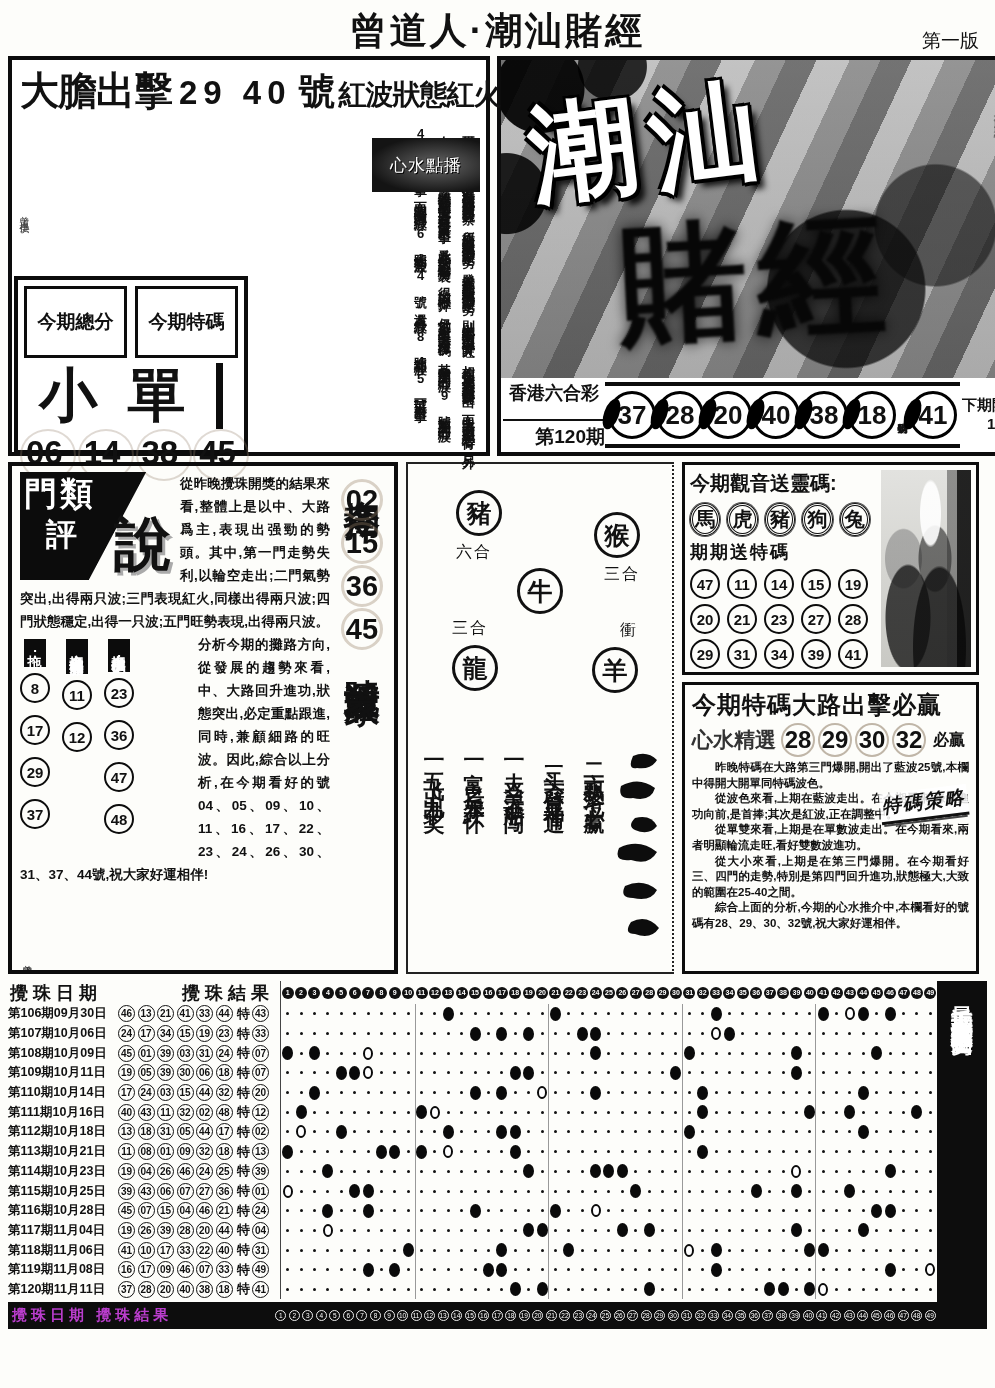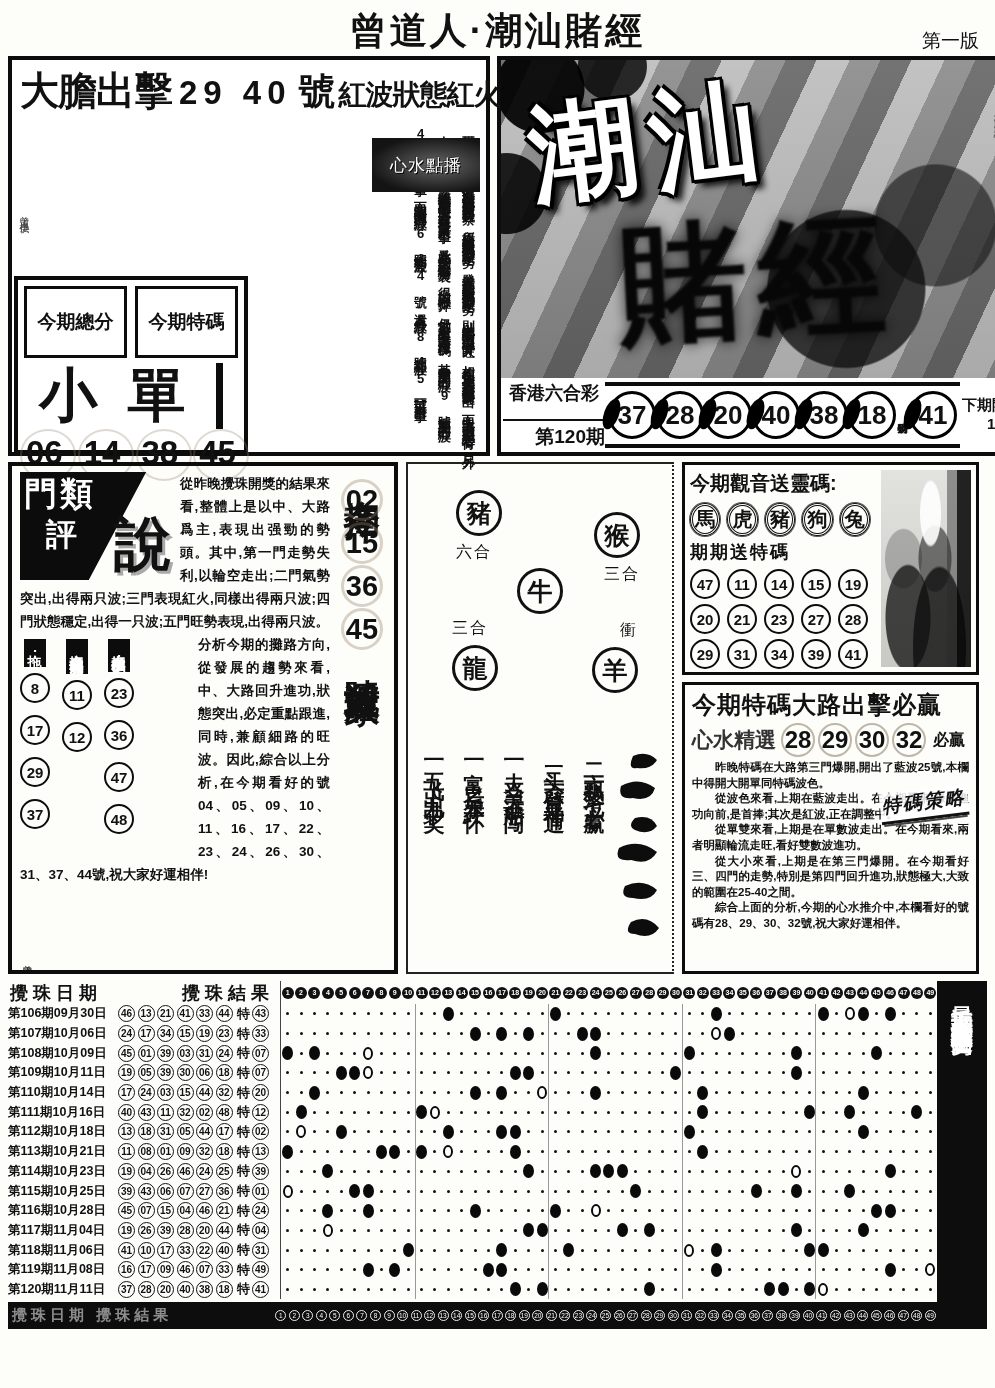--- a/index.html
+++ b/index.html
@@ -138,21 +138,21 @@
       background:
         linear-gradient(#999,#999) 20.4% 0/1px 100% no-repeat,
         linear-gradient(#999,#999) 40.8% 0/1px 100% no-repeat,
         linear-gradient(#999,#999) 61.2% 0/1px 100% no-repeat,
         linear-gradient(#999,#999) 81.6% 0/1px 100% no-repeat; }
   .cell { justify-self:center; display:flex; align-items:center; justify-content:center; }
   .dot { width:3px; height:3px; background:#111; border-radius:50%; }
   .hit { width:11px; height:14px; background:#0a0a0a; border-radius:50%; }
   .spec { width:10px; height:13px; border:2px solid #0a0a0a; border-radius:50%; background:#fff; }
   .foot-band { grid-column:1 / 3; height:27px; background:#0d0d0d; display:flex; align-items:center; margin-top:3px; }
-  .fb-label { width:266px; color:#a3a3a3; font-size:15px; font-weight:800; letter-spacing:4px; padding-left:4px; filter:blur(.7px); opacity:.85; white-space:nowrap; overflow:hidden; flex:none; }
+  .fb-label { width:266px; color:#d946ef; font-size:15px; font-weight:800; letter-spacing:4px; padding-left:4px; filter:blur(.7px); opacity:.85; white-space:nowrap; overflow:hidden; flex:none; }
   .fb-nums { flex:1; display:grid; grid-template-columns:repeat(49,1fr); }
   .fb-num { width:11px; height:11px; border:1px solid #eee; border-radius:50%; color:#fff; font-size:6.5px; display:flex; align-items:center; justify-content:center; justify-self:center; }
   .side-band { grid-column:3; grid-row:1 / 4; background:#0d0d0d; display:flex; justify-content:center; padding-top:8px; }
   .sb-text { writing-mode:vertical-rl; text-orientation:upright; color:#fff; font-size:22px; font-weight:800; letter-spacing:2px; line-height:46px; }
 
   .page-footer { display:flex; justify-content:space-between; padding:12px 12px 0; font-size:14px; color:#222; letter-spacing:1px; }
 </style>
 </head>
 <body>
 

